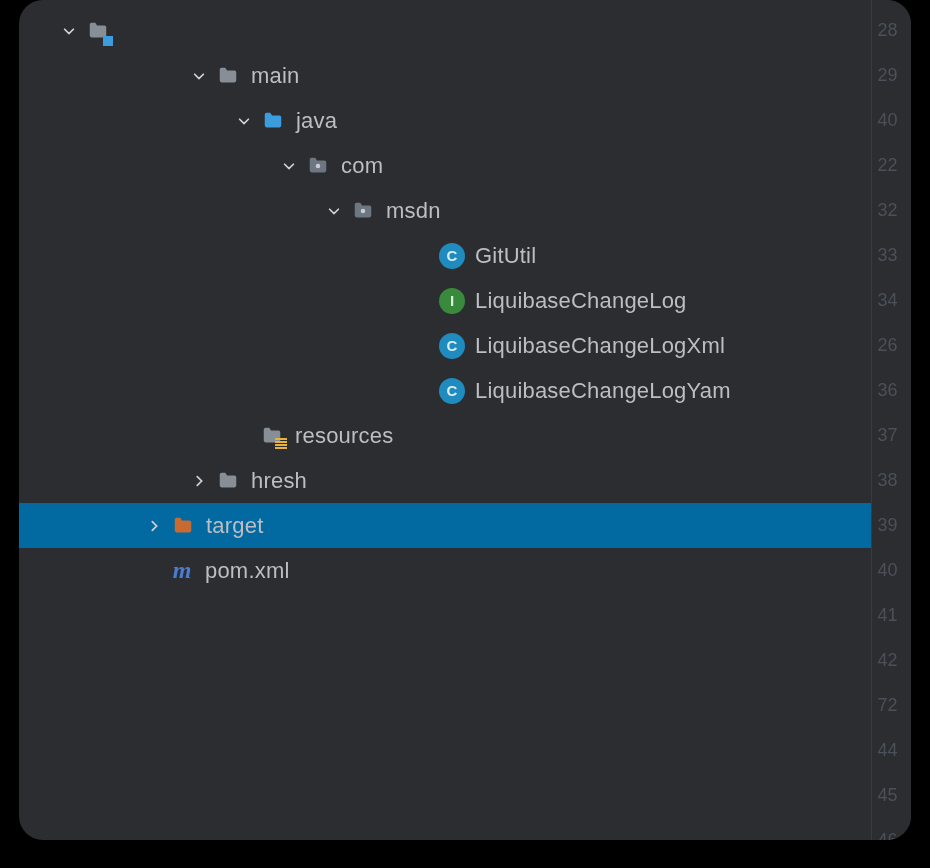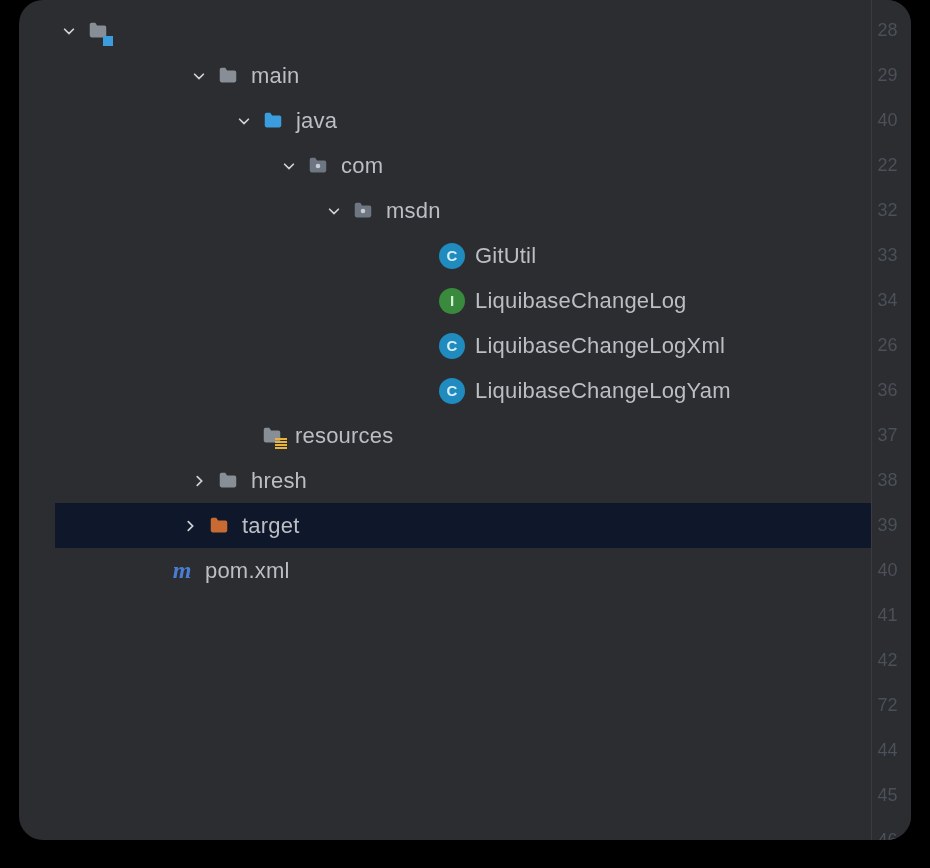--- a/index.html
+++ b/index.html
@@ -32,22 +32,21 @@
     }
     .row {
       display: flex;
       align-items: center;
       height: 45px;
       padding-left: 10px;
       white-space: nowrap;
       position: relative;
     }
     .row.selected {
-      background: #0f172a;
-      margin-left: 36px;
+      background: #0369a1;
     }
     .indent { display: inline-block; height: 1px; }
     .chevron {
       width: 20px;
       height: 20px;
       display: inline-flex;
       align-items: center;
       justify-content: center;
       margin-right: 6px;
       color: #ced0d6;

